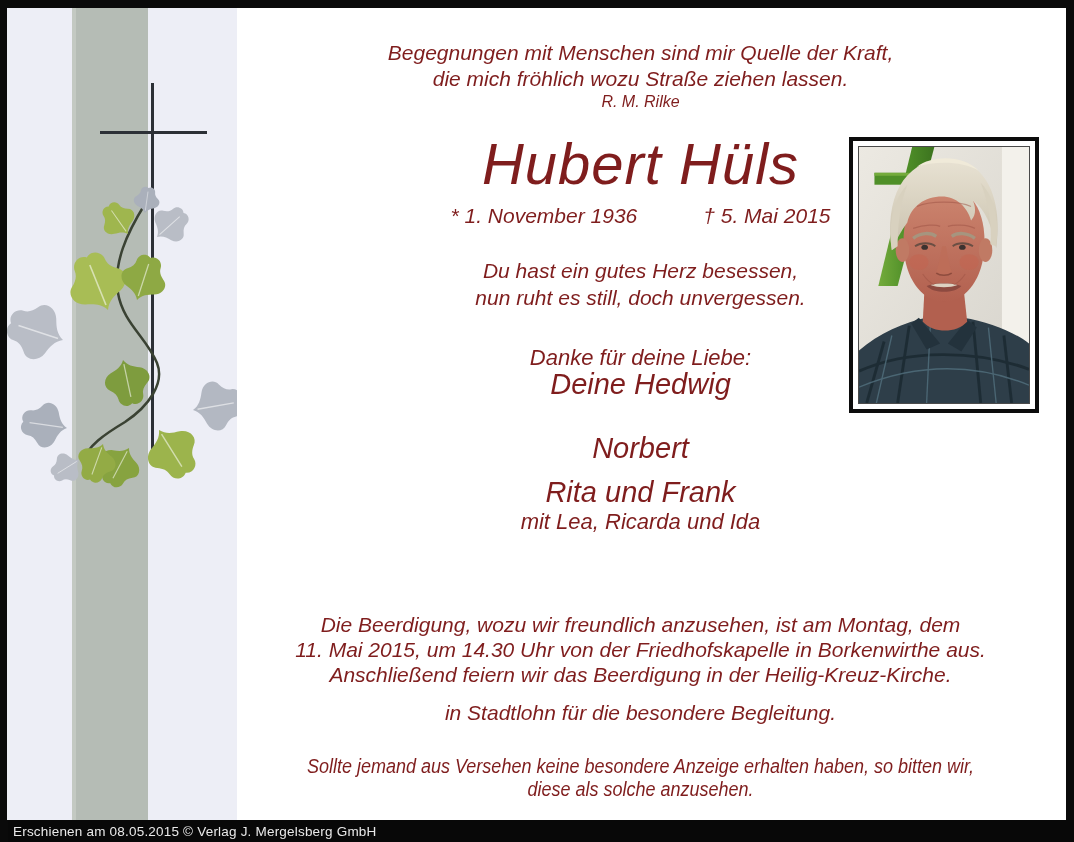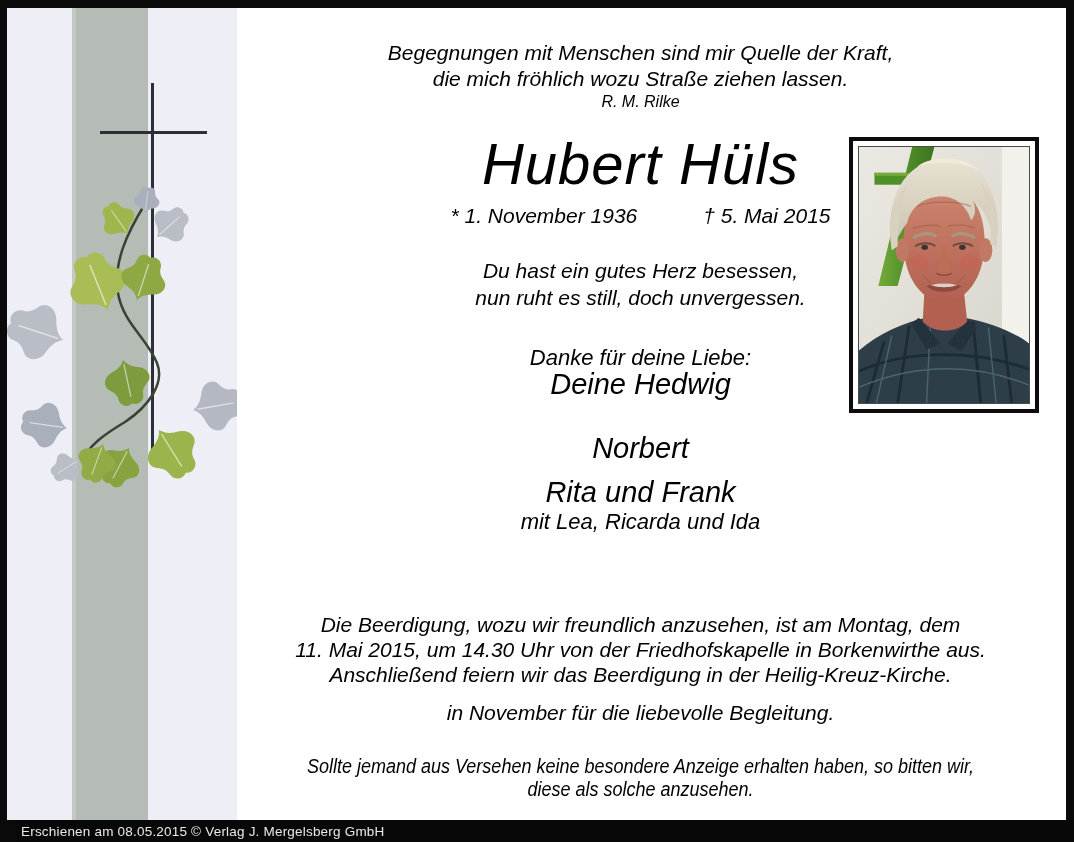--- a/index.html
+++ b/index.html
@@ -13,21 +13,21 @@
     background:#ffffff;
   }
   
   #left-panel{
     position:absolute;left:0;top:0;width:230px;height:812px;
     background:#edeef6;overflow:hidden;
   }
   
   #main{
     position:absolute;left:230px;top:0;width:829px;height:812px;
-    color:#000000;
+    color:#7f1d1d;
   }
   .tblock{
     position:absolute;left:0;right:22px;text-align:center;
     font-style:italic;white-space:nowrap;
   }
   .quote      {top:32px;  font-size:21px;line-height:26px;}
   .rilke      {top:85px;  font-size:16px;}
   .name       {top:125px; font-size:58px;line-height:62px;letter-spacing:1px;}
   .dates      {top:196px; font-size:21px;}
   .dates .sep {display:inline-block;width:66px;}
@@ -51,21 +51,21 @@
     width:100%;height:100%;background:#ffffff;box-sizing:border-box;
     padding:5px;
   }
   #photo-inner{
     width:100%;height:100%;border:1px solid #4a4a4a;box-sizing:border-box;
     overflow:hidden;background:#e4e1da;
   }
   #photo-inner svg{display:block;width:100%;height:100%;}
   
   #footer-bar{
-    position:absolute;left:16px;right:0;bottom:0;height:22px;background:#080808;
+    position:absolute;left:8px;right:0;bottom:0;height:22px;background:#080808;
     display:flex;align-items:center;
   }
   #footer-bar span{
     color:#e9e9e9;font-size:13.5px;padding-left:5px;letter-spacing:.2px;
   }
 </style>
 </head>
 <body>
 
 <div id="page">
@@ -137,21 +137,21 @@
       <div class="tblock msub">mit Lea, Ricarda und Ida</div>
 
 
       <div class="tblock para funeral">
         <div>Die Beerdigung, wozu wir freundlich anzusehen, ist am Montag, dem</div>
         <div>11. Mai 2015, um 14.30 Uhr von der Friedhofskapelle in Borkenwirthe aus.</div>
         <div>Anschließend feiern wir das Beerdigung in der Heilig-Kreuz-Kirche.</div>
       </div>
 
       <div class="tblock para gratitude">
-        <div>in November für die liebevolle Begleitung.</div>
+        <div>in Stadtlohn für die besondere Begleitung.</div>
       </div>
 
       <div class="tblock para note">
         <div>Sollte jemand aus Versehen keine besondere Anzeige erhalten haben, so bitten wir,</div>
         <div>diese als solche anzusehen.</div>
       </div>
     </div>
   </div>
 
   <div id="photo-frame">

